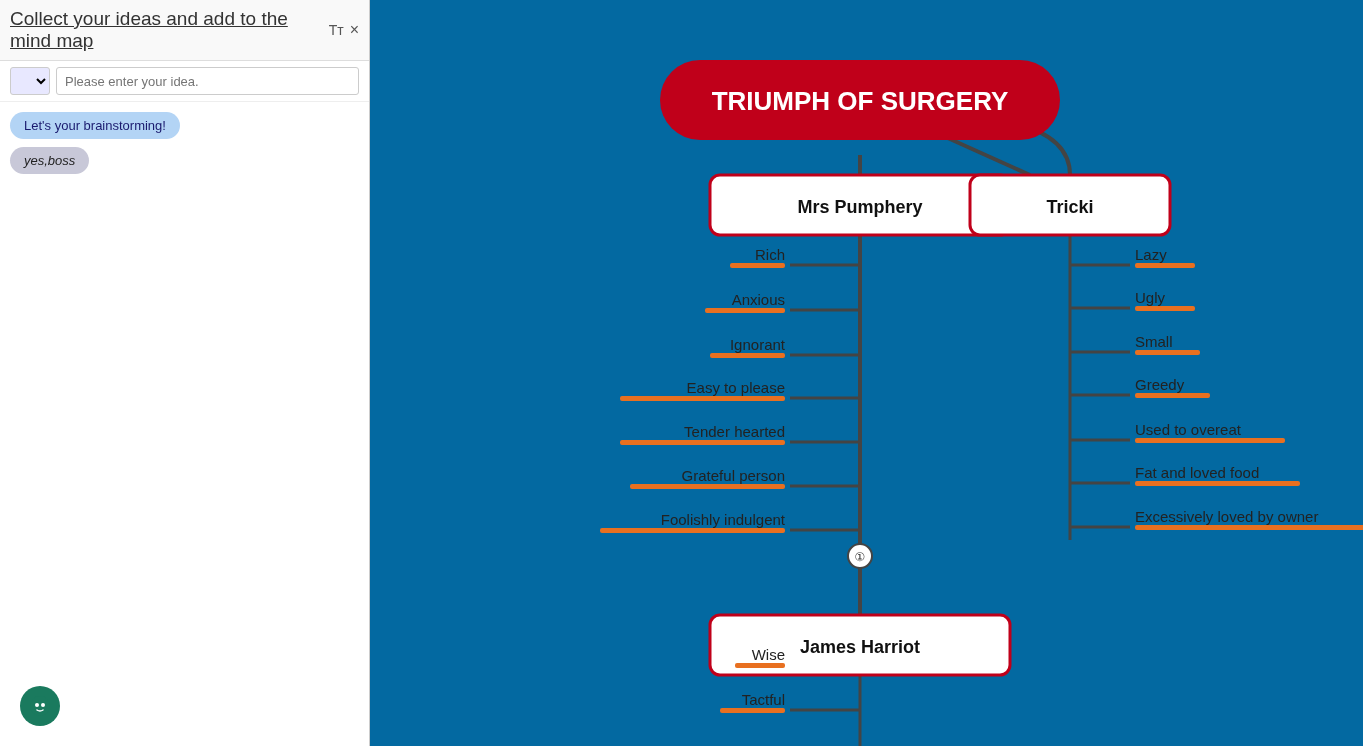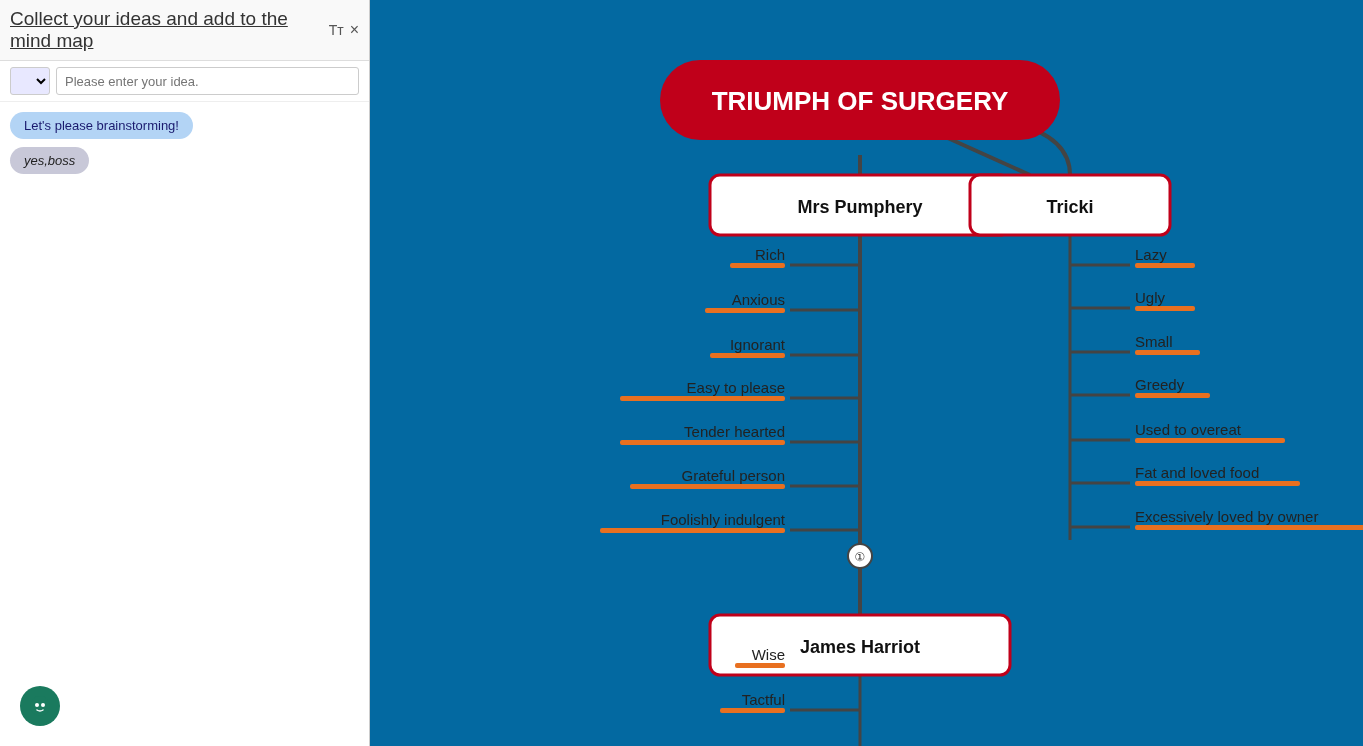--- a/index.html
+++ b/index.html
@@ -131,21 +131,21 @@
       <span class="close-icon">×</span>
     </div>
   </div>
   <div class="input-row">
     <select class="color-dropdown">
       <option></option>
     </select>
     <input class="idea-input" type="text" placeholder="Please enter your idea." style="">
   </div>
   <div class="chips-area">
-    <div class="chip chip-blue">Let's please brainstorming!</div>
+    <div class="chip chip-blue">Let's your brainstorming!</div>
     <div class="chip chip-gray">yes,boss</div>
   </div>
   <div class="bot-icon">
     <svg width="24" height="24" viewBox="0 0 24 24" fill="none">
       <circle cx="12" cy="12" r="10" fill="#1a7a5e"></circle>
       <circle cx="9" cy="11" r="2" fill="white"></circle>
       <circle cx="15" cy="11" r="2" fill="white"></circle>
       <path d="M9 16 Q12 18 15 16" stroke="white" stroke-width="1.5" fill="none" stroke-linecap="round"></path>
     </svg>
   </div>

